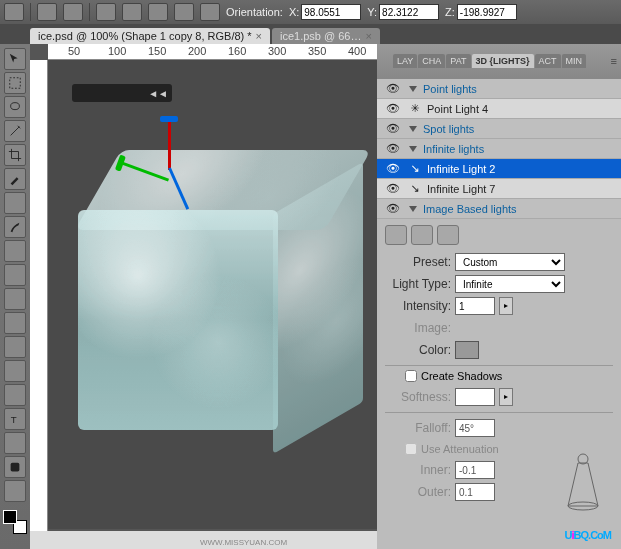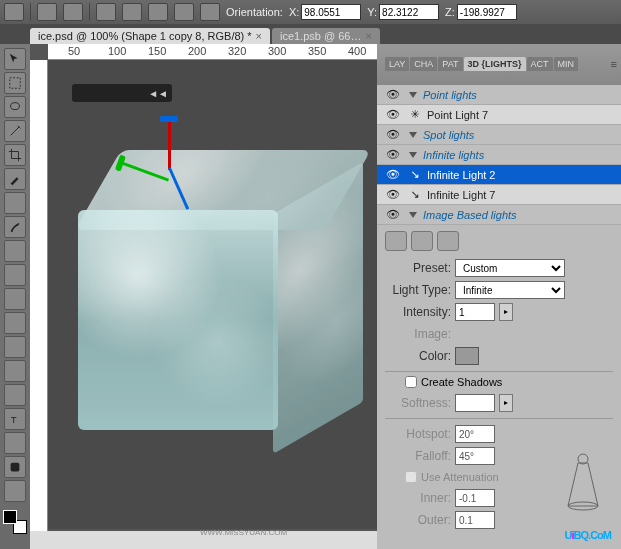--- a/index.html
+++ b/index.html
@@ -43,34 +43,34 @@
 .axis .y { position: absolute; width: 3px; height: 45px; background: #06d; left: 40px; top: 68px; transform: rotate(-24deg); transform-origin: top; }
 .axis .x { position: absolute; width: 50px; height: 3px; background: #0b0; left: -8px; top: 70px; transform: rotate(20deg); }
 .axis .x::before { content:''; position:absolute; width:6px; height:16px; background:#0b0; left:-4px; top:-6px; border-radius:2px; }
 
 .nav-float { position: absolute; top: 24px; left: 24px; width: 100px; height: 18px; background: #222; border-radius: 3px; display: flex; align-items: center; justify-content: flex-end; padding: 0 4px; gap: 6px; }
 .nav-float span { color: #ccc; font-size: 10px; }
 
 .status-bar { position: absolute; left: 0; right: 0; bottom: 0; height: 18px; background: #ddd; font-size: 10px; display: flex; align-items: center; padding: 0 6px; gap: 10px; color: #333; }
 
 .right-panel { width: 244px; background: #b8b8b8; display: flex; flex-direction: column; }
-.panel-tabs { height: 40px; background: linear-gradient(#999,#888); display: flex; align-items: center; padding-left: 8px; gap: 1px; }
+.panel-tabs { height: 34px; background: linear-gradient(#999,#888); display: flex; align-items: center; padding-left: 16px; gap: 1px; }
 .panel-tabs .ptab { background: #7a7a7a; color: #ddd; font-size: 9px; padding: 2px 4px; border-radius: 2px 2px 0 0; }
 .panel-tabs .ptab.active { background: #c8c8c8; color: #333; font-weight: bold; }
 .panel-tabs .menu-icon { margin-left: auto; margin-right: 4px; color: #444; }
 
 .lights-list { background: #bfbfbf; border-top: 1px solid #888; }
 .light-group { display: flex; align-items: center; height: 20px; padding-left: 4px; color: #222; border-bottom: 1px solid #aaa; }
 .light-item { display: flex; align-items: center; height: 20px; padding-left: 4px; color: #222; border-bottom: 1px solid #aaa; background: #d8d8d8; }
 .light-item.selected { background: #0a5fcf; color: #fff; }
 .eye { width: 24px; text-align: center; }
 .tri { display: inline-block; width: 0; height: 0; border-left: 4px solid transparent; border-right: 4px solid transparent; border-top: 6px solid #555; margin: 0 4px; }
 .light-item .licon { width: 20px; text-align: center; }
 .light-item .name, .light-group .name { flex: 1; padding-left: 2px; font-size: 11px; }
-.light-group .name { color: #0a5f9f; font-style: italic; }
+.light-group .name { color: #0a5f9f; }
 
 .props { padding: 6px 8px; background: #bcbcbc; flex: 1; }
 .icon-row { display: flex; gap: 4px; margin-bottom: 6px; }
 .icon-row .ibtn { width: 22px; height: 20px; background: #a8a8a8; border: 1px solid #777; border-radius: 3px; }
 .prop-row { display: flex; align-items: center; height: 22px; gap: 4px; }
 .prop-row .plabel { width: 66px; text-align: right; color: #333; font-size: 12px; }
 .prop-row .plabel.dim { color: #888; }
 .prop-row select, .prop-row input[type=text] { height: 18px; background: #fff; border: 1px solid #666; font-size: 10px; padding: 0 3px; }
 .prop-row select { width: 110px; }
 .prop-row input[type=text] { width: 40px; }
@@ -78,21 +78,21 @@
 .swatch-box { width: 24px; height: 18px; background: #999; border: 1px solid #555; }
 .checkbox-row { display: flex; gap: 4px; margin: 4px 0; padding-left: 20px; }
 .checkbox-row input { width: 12px; height: 12px; }
 .hr { height: 1px; background: #999; margin: 4px 0; }
 
 .light-diagram { position: absolute; right: 18px; bottom: 38px; width: 40px; height: 60px; }
 .light-diagram svg { width: 100%; height: 100%; }
 
 .watermark { position: absolute; bottom: 4px; right: 10px; font-size: 24px; font-weight: bold; color: #0af; font-family: Arial Black, Arial; letter-spacing: -1px; }
 .watermark .i { color: #f0f; }
-.wm2 { position: absolute; bottom: 12px; left: 170px; font-size: 8px; color: #888; }
+.wm2 { position: absolute; bottom: 2px; left: 170px; font-size: 8px; color: #888; }
 </style>
 </head>
 <body>
 
 <div class="top-toolbar">
   <div class="icon-btn"></div>
   <div class="sep"></div>
   <div class="icon-btn"></div>
   <div class="icon-btn"></div>
   <div class="sep"></div>
@@ -189,21 +189,21 @@
         <div class="fg"></div>
       </div>
   </div>
 
   <div class="canvas-area">
     <div class="ruler-h">
       <span style="left:20px">50</span>
       <span style="left:60px">100</span>
       <span style="left:100px">150</span>
       <span style="left:140px">200</span>
-      <span style="left:180px">320</span>
+      <span style="left:180px">160</span>
       <span style="left:220px">300</span>
       <span style="left:260px">350</span>
       <span style="left:300px">400</span>
     </div>
     <div class="ruler-v"></div>
     <div class="canvas">
       <div class="nav-float">
         <span>◄◄</span>
       </div>
       <div class="ice-cube">
@@ -234,21 +234,21 @@
 
     <div class="lights-list">
       <div class="light-group">
         <span class="eye">👁</span>
           <span class="tri"></span>
         <span class="name">Point lights</span>
       </div>
       <div class="light-item">
         <span class="eye">👁</span>
         <span class="licon">✳</span>
-        <span class="name">Point Light 7</span>
+        <span class="name">Point Light 4</span>
       </div>
       <div class="light-group">
         <span class="eye">👁</span>
           <span class="tri"></span>
         <span class="name">Spot lights</span>
       </div>
       <div class="light-group">
         <span class="eye">👁</span>
           <span class="tri"></span>
         <span class="name">Infinite lights</span>
@@ -301,24 +301,20 @@
       <div class="checkbox-row">
         <input type="checkbox" style="">
         <span>Create Shadows</span>
       </div>
       <div class="prop-row">
         <span class="plabel dim">Softness:</span>
         <input type="text" disabled="" value="" style="">
         <div class="arrow-btn">▸</div>
       </div>
       <div class="hr"></div>
-      <div class="prop-row">
-        <span class="plabel dim">Hotspot:</span>
-        <input type="text" disabled="" value="20°" style="">
-      </div>
       <div class="prop-row">
         <span class="plabel dim">Falloff:</span>
         <input type="text" disabled="" value="45°" style="">
       </div>
       <div class="checkbox-row">
         <input type="checkbox" disabled="" style="">
         <span style="color:#888">Use Attenuation</span>
       </div>
       <div class="prop-row">
         <span class="plabel dim">Inner:</span>

